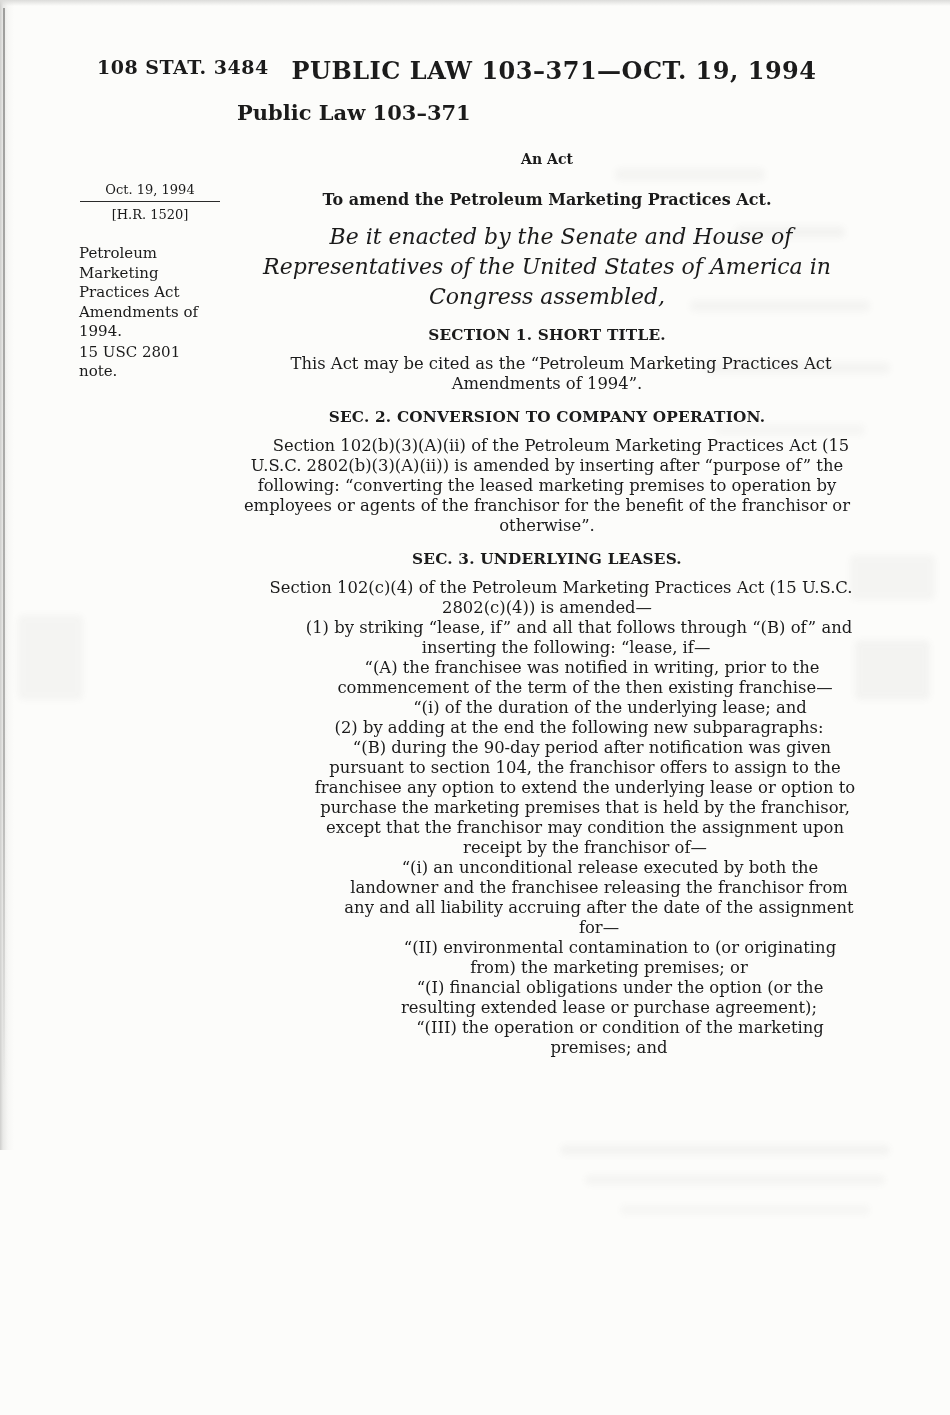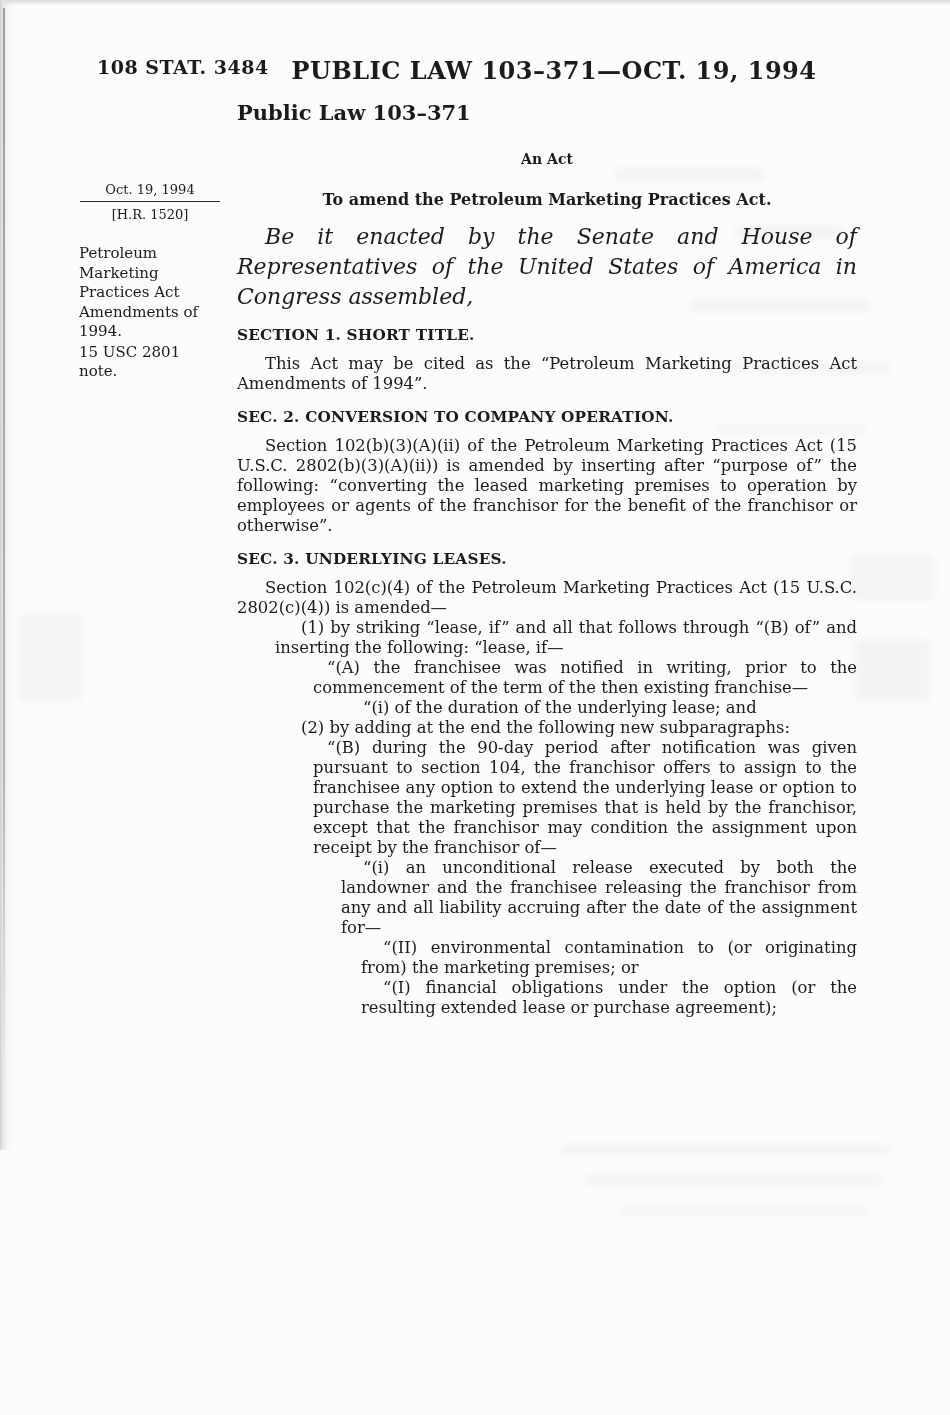--- a/index.html
+++ b/index.html
@@ -62,21 +62,21 @@
     position:absolute;left:78px;top:243px;width:146px;
     font-size:15px;line-height:19.5px;
   }
   .margin-note .note-part{margin:1px;}
   
   .body-col{
     position:absolute;left:237px;top:222px;width:620px;
     font-size:16.4px;line-height:20px;
     text-align:justify;
   }
-  .body-col p{margin:0;}
+  .body-col p{margin:0;text-align:center;}
   .enacting{
     font-style:italic;font-size:22px;line-height:30px;
     text-indent:28px;margin:0 0 2px 0 !important;
   }
   .sec-heading{
     font-size:15.3px;font-weight:bold;letter-spacing:.2px;
     margin:13px 0 9px 0 !important;text-align:left;text-indent:0;
   }
   .L0{text-indent:28px;}
   .L1{margin-left:38px !important;text-indent:26px;}
@@ -139,15 +139,16 @@
     <p class="sec-heading">SEC. 3. UNDERLYING LEASES.</p>
     <p class="L0">Section 102(c)(4) of the Petroleum Marketing Practices Act (15 U.S.C. 2802(c)(4)) is amended—</p>
     <p class="L1">(1) by striking “lease, if” and all that follows through “(B) of” and inserting the following: “lease, if—</p>
     <p class="L2">“(A) the franchisee was notified in writing, prior to the commencement of the term of the then existing franchise—</p>
     <p class="L3">“(i) of the duration of the underlying lease; and</p>
     <p class="L1">(2) by adding at the end the following new subparagraphs:</p>
     <p class="L2">“(B) during the 90-day period after notification was given pursuant to section 104, the franchisor offers to assign to the franchisee any option to extend the underlying lease or option to purchase the marketing premises that is held by the franchisor, except that the franchisor may condition the assignment upon receipt by the franchisor of—</p>
     <p class="L3">“(i) an unconditional release executed by both the landowner and the franchisee releasing the franchisor from any and all liability accruing after the date of the assignment for—</p>
     <p class="L4">“(II) environmental contamination to (or originating from) the marketing premises; or</p>
     <p class="L4">“(I) financial obligations under the option (or the resulting extended lease or purchase agreement);</p>
+    <p class="L4">“(III) the operation or condition of the marketing premises; and</p>
   </div>
 
 </div>
 
 </body></html>

